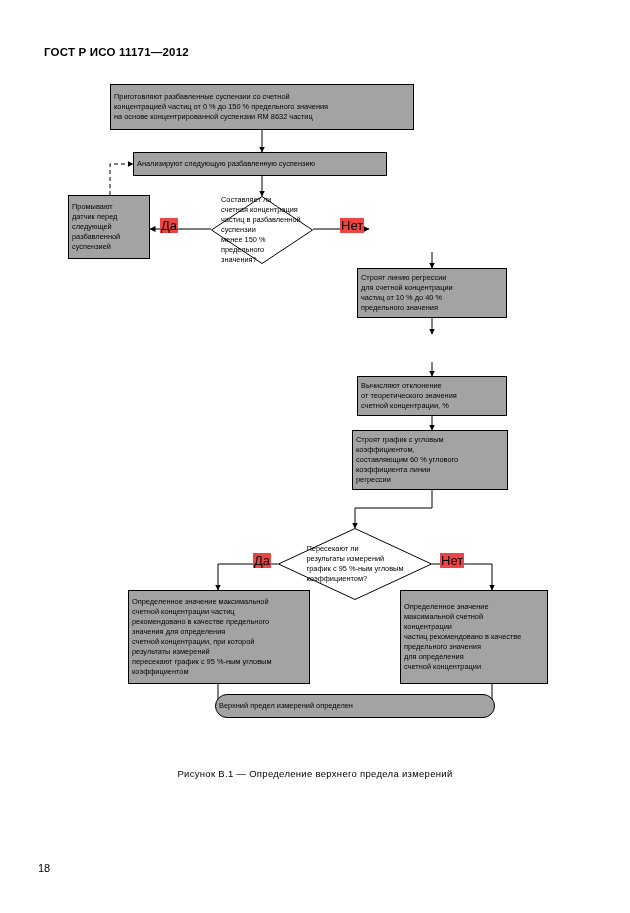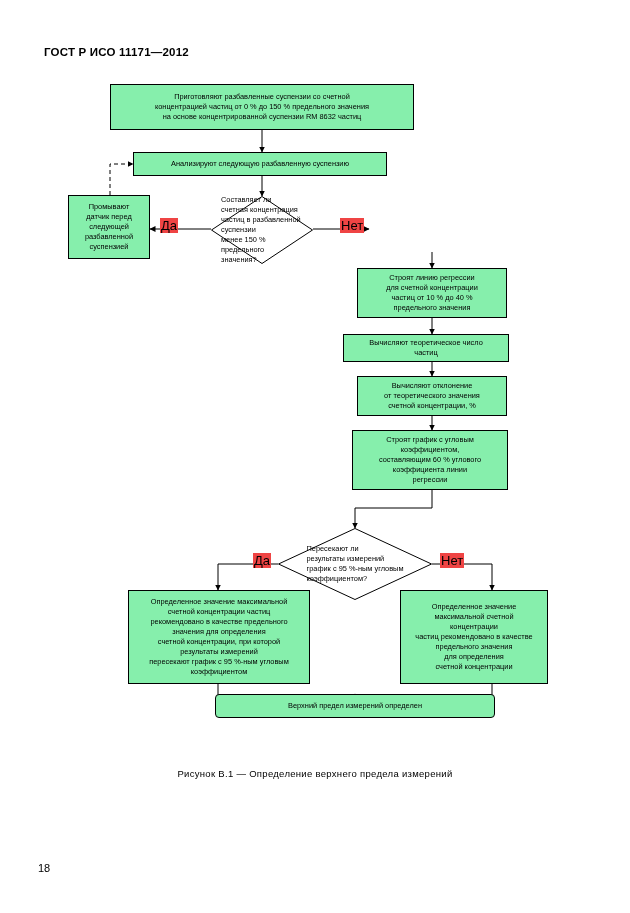--- a/index.html
+++ b/index.html
@@ -49,32 +49,31 @@
     position: absolute;
     left: 0;
     top: 0;
     width: 630px;
     height: 913px;
   }
   .node {
     position: absolute;
     box-sizing: border-box;
     border: 1px solid #000000;
-    background: #86efac;
+    background: #a3a3a3;
     display: flex;
     align-items: center;
     justify-content: center;
-    text-align: center;
     font-size: 7.4px;
     line-height: 1.35;
     padding: 8px 3px;
   }
   .node span { display: block; width: 100%; white-space: pre-line; }
   .terminator {
-    border-radius: 4px;
+    border-radius: 12px;
   }
   .decision {
     position: absolute;
     display: flex;
     align-items: center;
     justify-content: center;
     text-align: left;
     font-size: 7.4px;
     line-height: 1.35;
   }
@@ -176,24 +175,20 @@
   </div>
 
 
   <div class="node" style="left:357px; top:268px; width:150px; height:50px;">
     <span>Строят линию регрессии
 для счетной концентрации
 частиц от 10 % до 40 %
 предельного значения</span>
   </div>
 
-  <div class="node" style="left:343px; top:334px; width:166px; height:28px;">
-    <span>Вычисляют теоретическое число
-частиц</span>
-  </div>
 
   <div class="node" style="left:357px; top:376px; width:150px; height:40px;">
     <span>Вычисляют отклонение
 от теоретического значения
 счетной концентрации, %</span>
   </div>
 
   <div class="node" style="left:352px; top:430px; width:156px; height:60px;">
     <span>Строят график с угловым
 коэффициентом,

